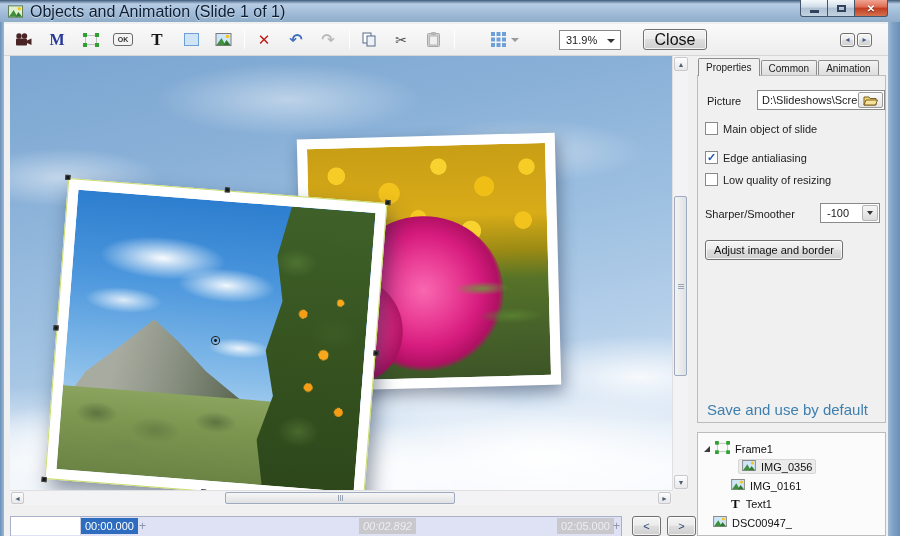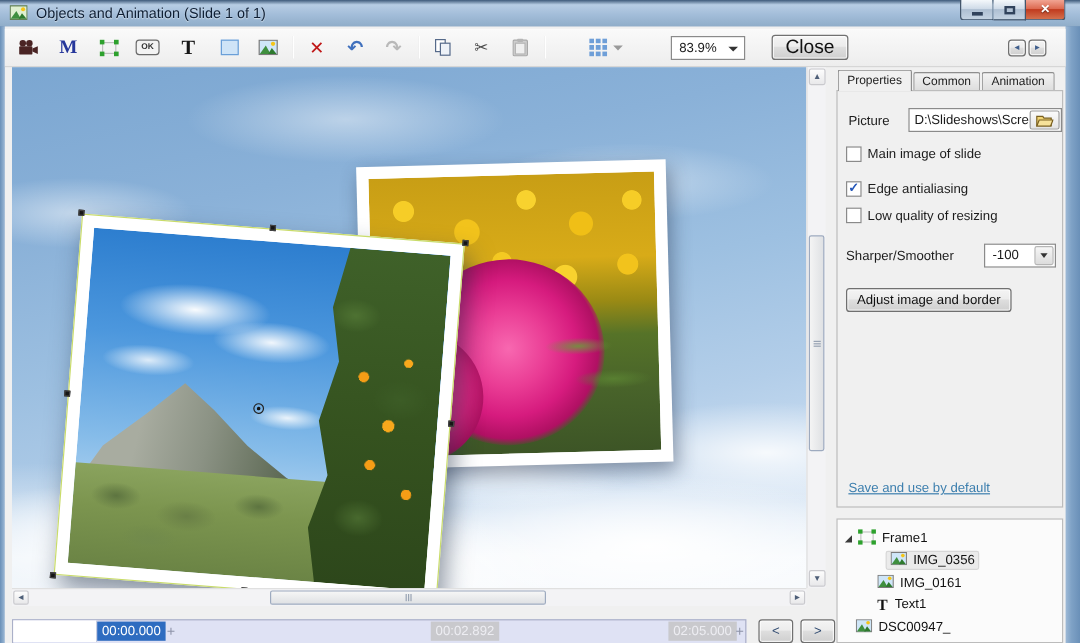--- a/index.html
+++ b/index.html
@@ -5,21 +5,21 @@
   html,body{margin:0;padding:0;background:#555;}
   *{box-sizing:border-box;}
   .window{position:relative;width:900px;height:536px;overflow:hidden;
     font-family:"Liberation Sans",sans-serif;color:#1a1a1a;
     background:linear-gradient(180deg,#6d8fb5 0%,#87a8cc 40%,#9cb8d6 100%);}
   
   .titlebar{position:absolute;left:0;top:0;width:900px;height:22px;
     background:linear-gradient(180deg,#3e5a7a 0%,#b7cde4 18%,#a3bdd9 55%,#8fadc9 100%);}
   .title-icon{position:absolute;left:8px;top:4px;}
   .title-text{position:absolute;left:30px;top:0;height:36px;line-height:23px;
-    font-size:12px;color:#0e1e33;text-shadow:0 1px 1px rgba(255,255,255,.6);}
+    font-size:16px;color:#0e1e33;text-shadow:0 1px 1px rgba(255,255,255,.6);}
   .winbtns{position:absolute;right:12px;top:0;display:flex;}
   .winbtn{height:17px;border:1px solid #44566b;border-top:none;display:flex;align-items:center;justify-content:center;
     background:linear-gradient(180deg,#f4f8fb,#cfdbe8 45%,#aebfd2 50%,#c4d3e2);}
   .winbtn.min{width:28px;border-bottom-left-radius:3px;}
   .winbtn.max{width:27px;border-left:none;}
   .winbtn.close{width:33px;border-left:none;border-bottom-right-radius:3px;
     background:linear-gradient(180deg,#f1a492,#dd6a51 45%,#c13b1f 50%,#d4714e);}
   .glyph-min{width:9px;height:3px;background:#31435c;margin-top:6px;}
   .glyph-max{width:9px;height:7px;border:2px solid #31435c;}
   .glyph-close{color:#fff;font-size:10px;font-weight:bold;text-shadow:0 1px 1px rgba(0,0,0,.5);}
@@ -139,21 +139,21 @@
   .sthumb{position:absolute;background:linear-gradient(90deg,#f4f4f4,#dfe1e4);border:1px solid #9daabf;border-radius:2px;
     display:flex;align-items:center;justify-content:center;gap:1px;}
   .hthumb{background:linear-gradient(180deg,#f6f6f6,#dfe1e4);}
   .gripv{width:1px;height:6px;background:#98a3b3;}
   .griph{width:6px;height:1px;background:#98a3b3;}
   
   .timeline{position:absolute;left:10px;top:516px;width:612px;height:36px;background:#dfe2f4;border:1px solid #aab0c8;}
   .tl-white{position:absolute;left:0;top:0;width:70px;height:18px;background:#fff;border-right:1px solid #c8cde0;}
   .chip{position:absolute;top:1px;height:16px;line-height:16px;font-size:11px;padding:0 4px;}
   .chip-start{left:70px;background:#2e6cc0;color:#fff;}
-  .chip-mid{left:348px;background:#c9c9cd;color:#ededf2;}
+  .chip-mid{left:348px;background:#c9c9cd;color:#ededf2;font-style:italic;}
   .chip-end{left:546px;background:#c9c9cd;color:#ededf2;}
   .tl-plus{position:absolute;top:1px;height:16px;line-height:16px;font-size:12px;color:#8d93a8;}
   .tl-nav{position:absolute;top:516px;display:flex;gap:6px;left:632px;}
   .tl-nav .btn{width:29px;height:20px;font-size:11px;color:#2f4a70;}
   
   .tabs{position:absolute;left:698px;top:58px;display:flex;align-items:flex-end;height:18px;}
   .tab{height:16px;line-height:16px;padding:0 7px;font-size:10px;border:1px solid #8e8e8e;border-bottom:none;
     background:linear-gradient(180deg,#f3f3f3,#dcdcdc);margin-right:1px;border-radius:2px 2px 0 0;color:#222;}
   .tab.active{height:18px;line-height:18px;background:#f0f0f0;position:relative;z-index:2;}
   .propbox{position:absolute;left:697px;top:75px;width:189px;height:348px;border:1px solid #bcbcbc;background:#f0f0f0;}
@@ -163,21 +163,21 @@
   .browse{position:absolute;left:858px;top:92px;width:25px;height:16px;border:1px solid #9a9a9a;border-radius:2px;
     background:linear-gradient(180deg,#fbfbfb,#e4e4e4);display:flex;align-items:center;justify-content:center;}
   .cb{position:absolute;width:13px;height:13px;background:#fff;border:1px solid #8a8a8a;font-size:11px;line-height:11px;
     color:#2456b8;font-weight:bold;text-align:center;}
   .select{position:absolute;left:820px;top:203px;width:60px;height:20px;background:#fff;border:1px solid #8a8a8a;
     font-size:11px;display:flex;align-items:center;padding-left:6px;}
   .select .ddbtn{position:absolute;right:1px;top:1px;width:16px;height:16px;border:1px solid #b5b5b5;border-radius:2px;
     background:linear-gradient(180deg,#f6f6f6,#dcdcdc);display:flex;align-items:center;justify-content:center;}
   .select .dd{width:0;height:0;border-left:3.5px solid transparent;border-right:3.5px solid transparent;border-top:4px solid #333;}
   .adjust-btn{position:absolute;left:705px;top:240px;width:138px;height:20px;font-size:11px;}
-  .savelink{position:absolute;left:707px;top:401px;font-size:11px;color:#3d7fae;text-decoration:underline;}
+  .savelink{position:absolute;left:707px;top:401px;font-size:15px;color:#3d7fae;}
   .treebox{position:absolute;left:697px;top:432px;width:189px;height:104px;border:1px solid #bcbcbc;background:#fbfbfb;overflow:hidden;}
   .trow{position:absolute;height:17px;display:flex;align-items:center;font-size:11px;color:#111;}
   .expander{width:0;height:0;border-bottom:6px solid #3a3a3a;border-left:6px solid transparent;}
   .tsel{background:#ebebeb;border:1px solid #d7d7d7;border-radius:2px;padding:0 3px;margin-left:10px;}
   .ticon-t{font-family:"Liberation Serif",serif;font-weight:bold;font-size:13px;color:#111;}
 </style>
 </head>
 <body>
 
 <div class="window">
@@ -285,21 +285,21 @@
             <rect x="5.5" y="5.5" width="4" height="4"></rect>
             <rect x="11" y="5.5" width="4" height="4"></rect>
             <rect x="0" y="11" width="4" height="4"></rect>
             <rect x="5.5" y="11" width="4" height="4"></rect>
             <rect x="11" y="11" width="4" height="4"></rect>
           </g>
         </svg>
     </span>
     <span class="dd-arrow"></span>
     <div class="zoom-combo">
-      <span>83.9%</span>
+      <span>31.9%</span>
       <span class="dd"></span>
     </div>
     <div class="btn close-btn">
         <span>Close</span>
       </div>
     <div class="tb-nav">
       <div class="btn">
           <span>◂</span>
         </div>
       <div class="btn">
@@ -396,21 +396,21 @@
   <div class="propbox"></div>
   <span class="label" style="left:707px;top:95px">Picture</span>
   <div class="field pic-field">D:\Slideshows\Scre</div>
   <div class="browse">
     <svg width="15" height="11" viewBox="0 0 15 11">
         <path d="M1 2 L6 2 L7 3.5 L13 3.5 L13 10 L1 10 Z" fill="#f2d575" stroke="#7a6020"></path>
         <path d="M3 5 L14.5 5 L12.5 10 L1 10 Z" fill="#f7e29a" stroke="#7a6020"></path>
       </svg>
   </div>
   <div class="cb" style="left:705px;top:122px"></div>
-  <span class="label" style="left:723px;top:123px">Main image of slide</span>
+  <span class="label" style="left:723px;top:123px">Main object of slide</span>
   <div class="cb" style="left:705px;top:151px"><span>✓</span></div>
   <span class="label" style="left:723px;top:152px">Edge antialiasing</span>
   <div class="cb" style="left:705px;top:173px"></div>
   <span class="label" style="left:723px;top:174px">Low quality of resizing</span>
   <span class="label" style="left:705px;top:208px">Sharper/Smoother</span>
   <div class="select">
     <span>-100</span>
     <span class="ddbtn">
         <span class="dd"></span>
       </span>

